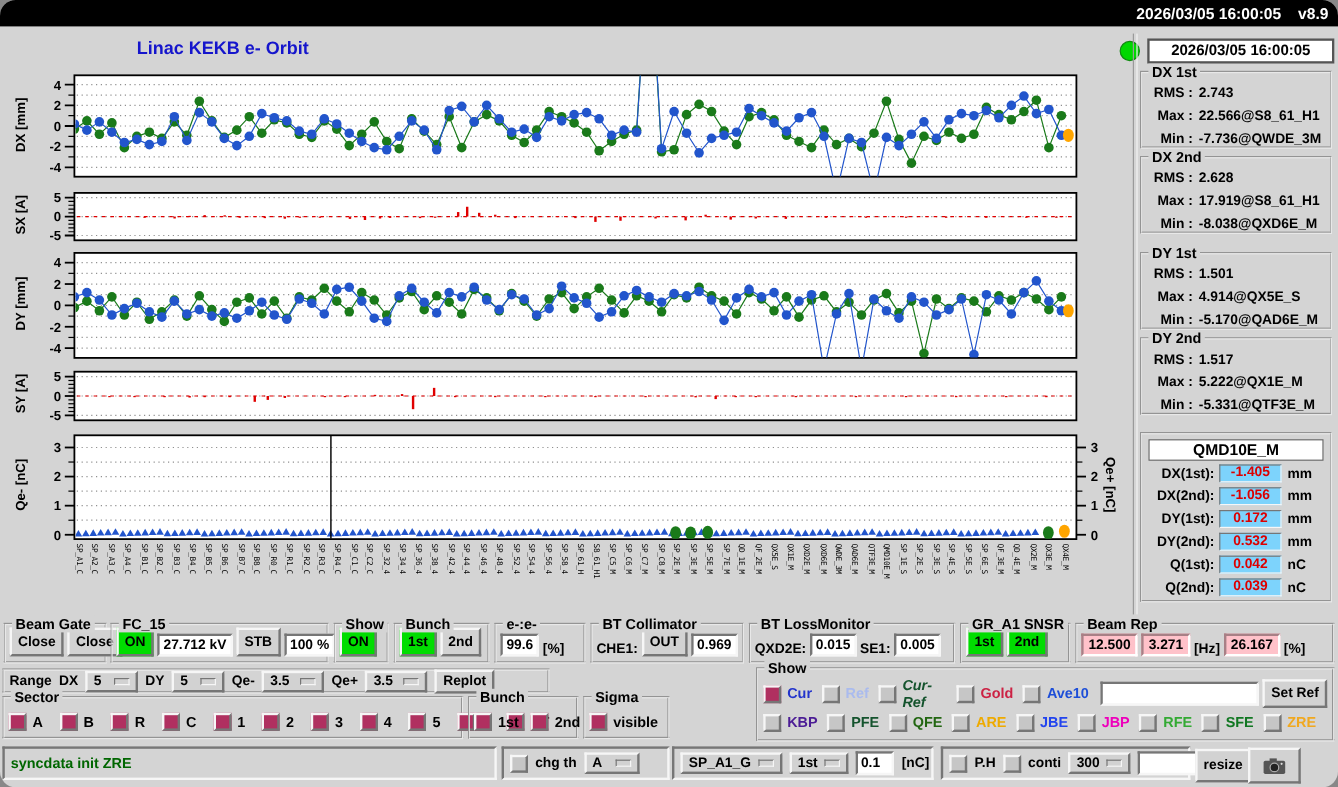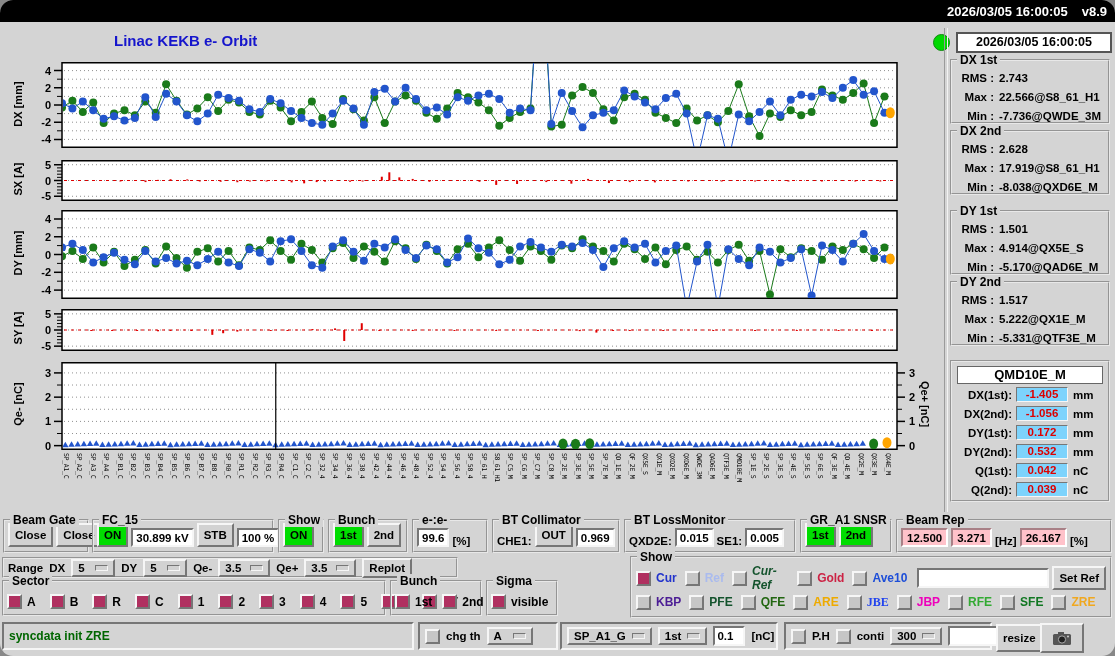--- a/index.html
+++ b/index.html
@@ -897,21 +897,21 @@
   </div>
 
   <div class="grp grp1" style="left:3px;width:86px">
     <span class="glab">Beam Gate</span>
     <span class="btn">Close</span>
     <span class="btn">Close</span>
   </div>
   <div class="grp grp1" style="left:92px;width:182px">
     <span class="glab">FC_15</span>
     <span class="btn green">ON</span>
-    <span class="vbox">30.899 kV</span>
+    <span class="vbox">27.712 kV</span>
     <span class="btn">STB</span>
     <span class="vbox">100 %</span>
   </div>
   <div class="grp grp1" style="left:278px;width:46px">
     <span class="glab">Show</span>
     <span class="btn green">ON</span>
   </div>
   <div class="grp grp1" style="left:328px;width:80px">
     <span class="glab">Bunch</span>
     <span class="btn green">1st</span>
@@ -1085,21 +1085,21 @@
             <span style="color: #14532d;">PFE</span>
           </span>
           <span class="ck" style="margin-right: 8px;">
             <span class="cb"></span>
             <span style="color: rgb(34, 102, 17);">QFE</span>
           </span>
           <span class="ck" style="margin-right: 8px;">
             <span class="cb"></span>
             <span style="color: rgb(238, 170, 0);">ARE</span>
           </span>
-          <span class="ck" style="margin-right: 8px; font-family: Liberation Serif, serif;">
+          <span class="ck" style="margin-right: 8px;">
             <span class="cb"></span>
             <span style="color: rgb(34, 68, 238);">JBE</span>
           </span>
           <span class="ck" style="margin-right: 8px;">
             <span class="cb"></span>
             <span style="color: rgb(238, 0, 187);">JBP</span>
           </span>
           <span class="ck" style="margin-right: 8px;">
             <span class="cb"></span>
             <span style="color: rgb(51, 170, 51);">RFE</span>

